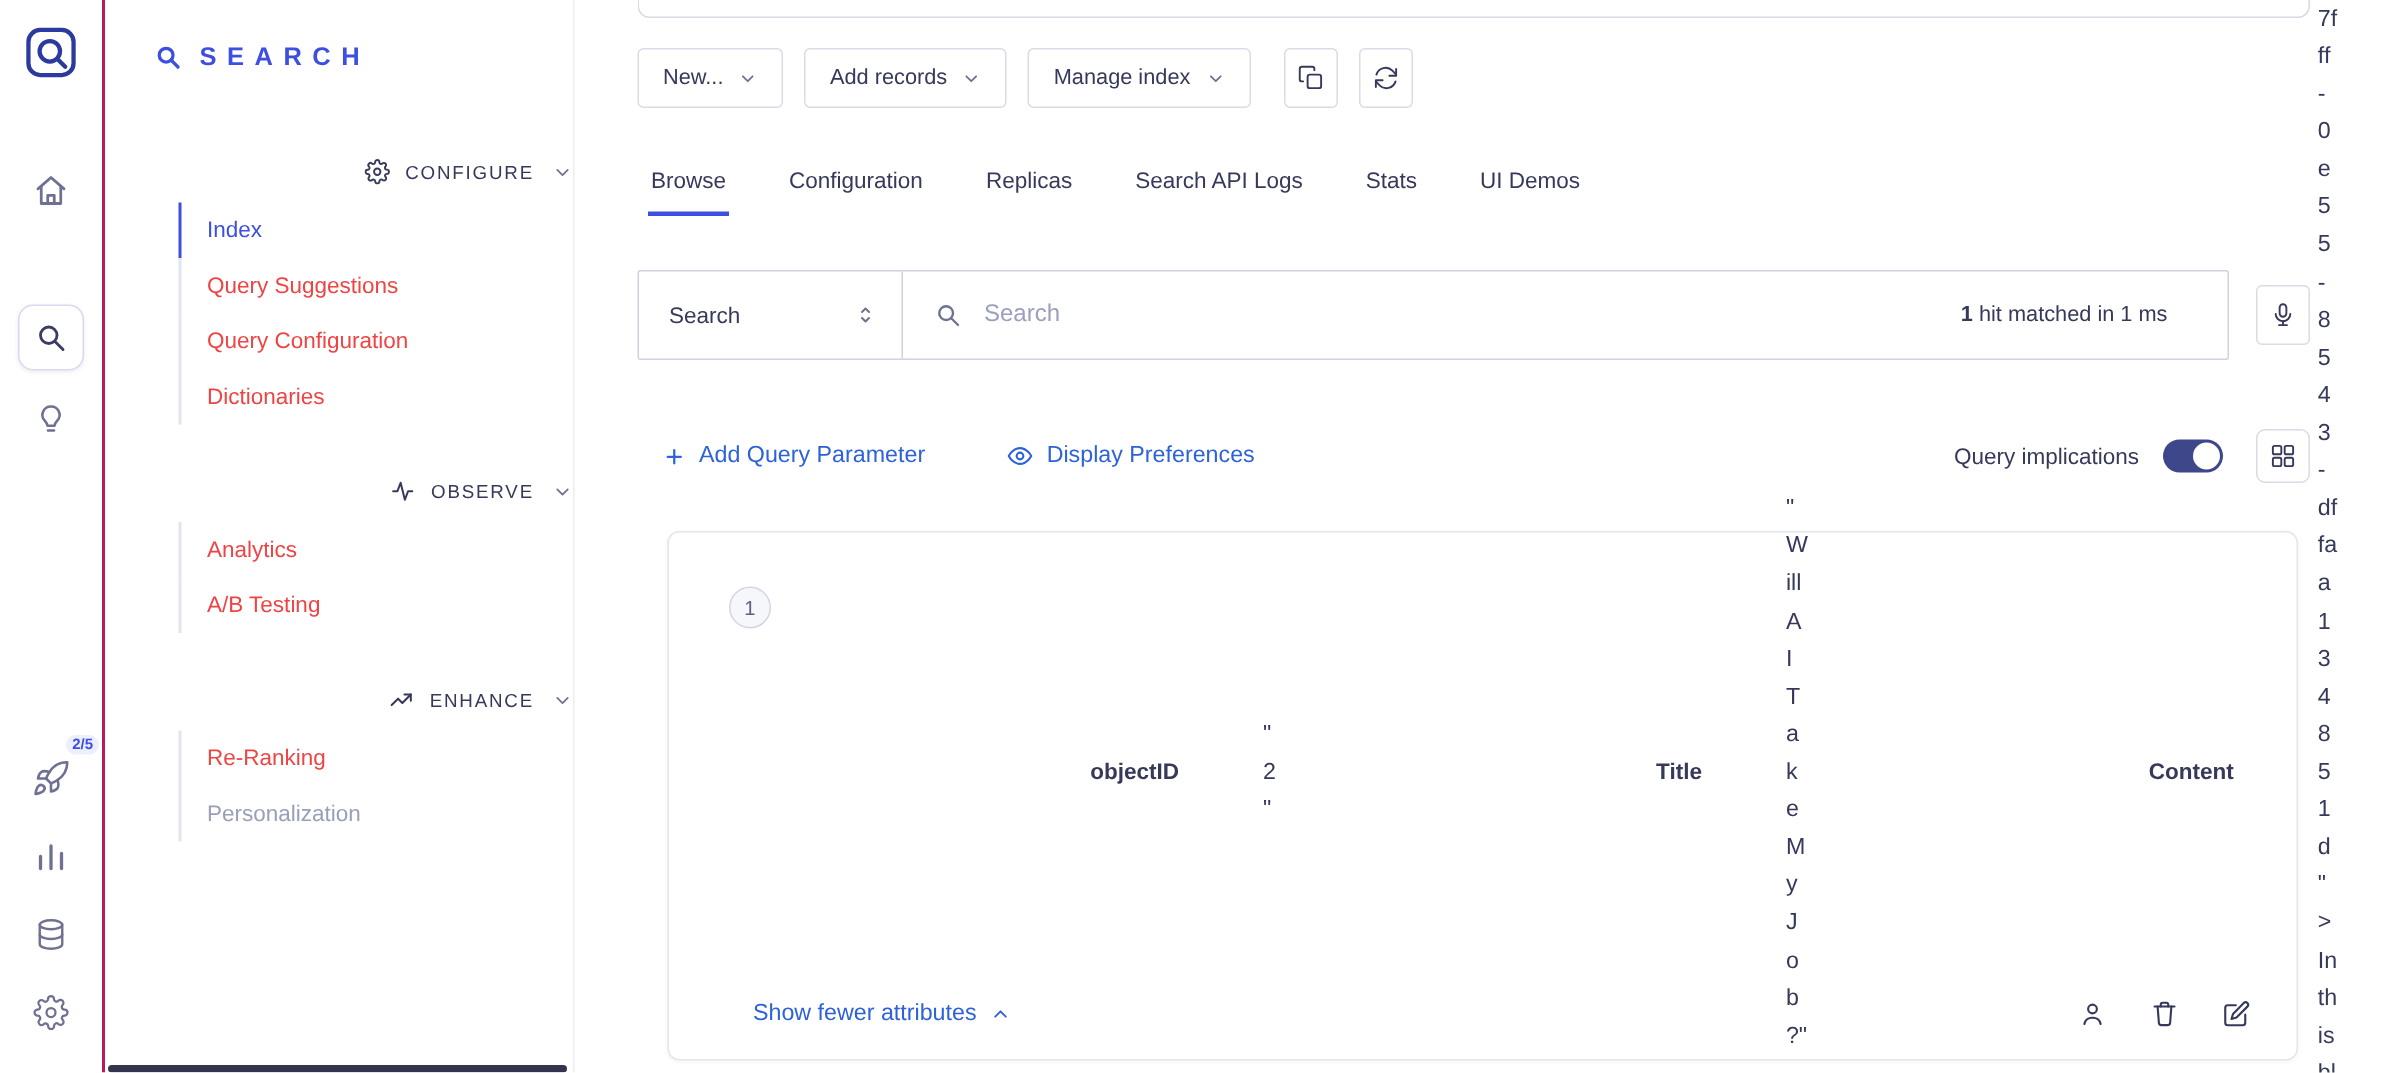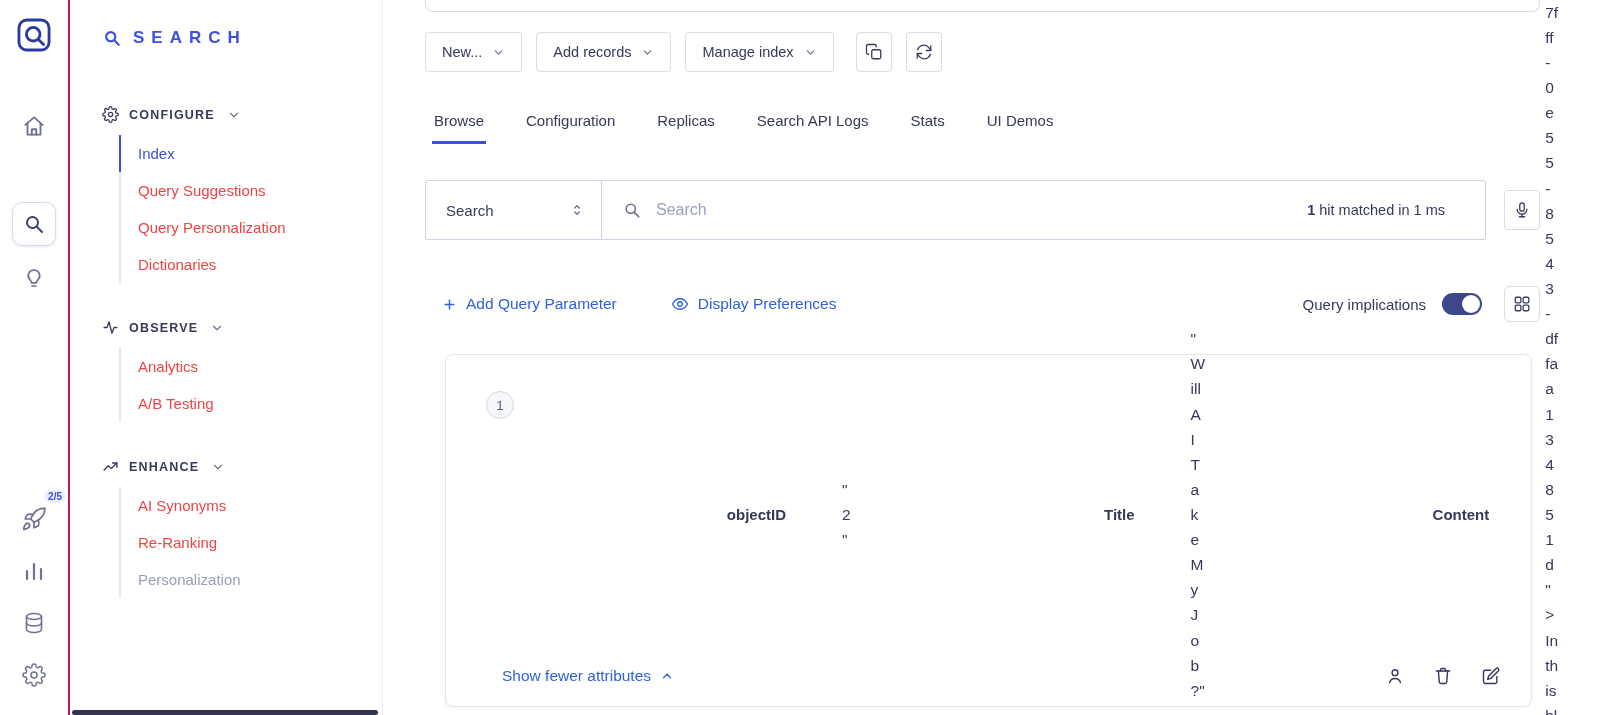--- a/index.html
+++ b/index.html
@@ -20,22 +20,22 @@
   .rail-bottom { margin-top:auto; display:flex; flex-direction:column; align-items:center; gap:8px; }
   .upgrade-badge { position:absolute; top:-7px; right:-10px; font-size:10px; font-weight:bold;
     color:#3c4fe0; background:#eceffe; border-radius:8px; padding:1px 4px; }
 
   
   .sidebar { flex:0 0 313px; border-right:1px solid #ecedf4; padding:28px 0 0 32px; position:relative;
     background:#fff; overflow:hidden; }
   .sidebar-logo { display:flex; align-items:center; gap:11px; color:#3c4fe0; font-weight:bold;
     font-size:17px; letter-spacing:7px; margin-bottom:58px; cursor:pointer; }
   .side-section { margin-bottom:36px; }
-  .section-header { display:flex; align-items:center; gap:10px; font-size:12.5px; font-weight:bold;
-    letter-spacing:1.2px; color:#36395a; margin-bottom:12px; cursor:pointer; }
+  .section-header { display:flex; align-items:center; gap:10px; font-size:12.5px; font-weight:normal;
+    letter-spacing:1.2px; color:#36395a; margin-bottom:12px; cursor:pointer;justify-content:flex-end; }
   .section-header .chev { color:#6e7191; margin-left:2px; display:flex; }
   .section-items { margin-left:17px; }
   .side-item { border-left:2px solid #e4e6ef; padding:10px 0 10px 17px; font-size:15px;
     color:#ef4444; cursor:pointer; }
   .side-item.active { border-left-color:#3c4fe0; color:#3c4fe0; }
   .side-item.disabled { color:#9a9eb8; }
   .sidebar-scrollbar { position:absolute; bottom:0; left:2px; right:4px; height:5px;
     background:#33354e; border-radius:3px; }
 
   
@@ -188,21 +188,21 @@
         <span>CONFIGURE</span>
         <span class="chev">
           <svg width="14" height="14" viewBox="0 0 24 24" fill="none" stroke="currentColor" stroke-width="2" stroke-linecap="round" stroke-linejoin="round">
               <path d="M6 9l6 6 6-6"></path>
             </svg>
         </span>
       </div>
       <div class="section-items">
         <div class="side-item active">Index</div>
         <div class="side-item">Query Suggestions</div>
-        <div class="side-item">Query Personalization</div>
+        <div class="side-item">Query Configuration</div>
         <div class="side-item">Dictionaries</div>
       </div>
     </div>
 
     <div class="side-section">
       <div class="section-header">
         <svg width="17" height="17" viewBox="0 0 24 24" fill="none" stroke="currentColor" stroke-width="1.9" stroke-linecap="round" stroke-linejoin="round">
           <path d="M3 12h4l3-8 4 16 3-8h4"></path>
         </svg>
         <span>OBSERVE</span>
@@ -225,21 +225,20 @@
             <path d="M15 7h6v6"></path>
         </svg>
         <span>ENHANCE</span>
         <span class="chev">
           <svg width="14" height="14" viewBox="0 0 24 24" fill="none" stroke="currentColor" stroke-width="2" stroke-linecap="round" stroke-linejoin="round">
               <path d="M6 9l6 6 6-6"></path>
             </svg>
         </span>
       </div>
       <div class="section-items">
-        <div class="side-item">AI Synonyms</div>
         <div class="side-item">Re-Ranking</div>
         <div class="side-item disabled">Personalization</div>
       </div>
     </div>
 
     <div class="sidebar-scrollbar"></div>
   </aside>
 
   <main class="main">
     <div class="scroll-remnant"></div>

